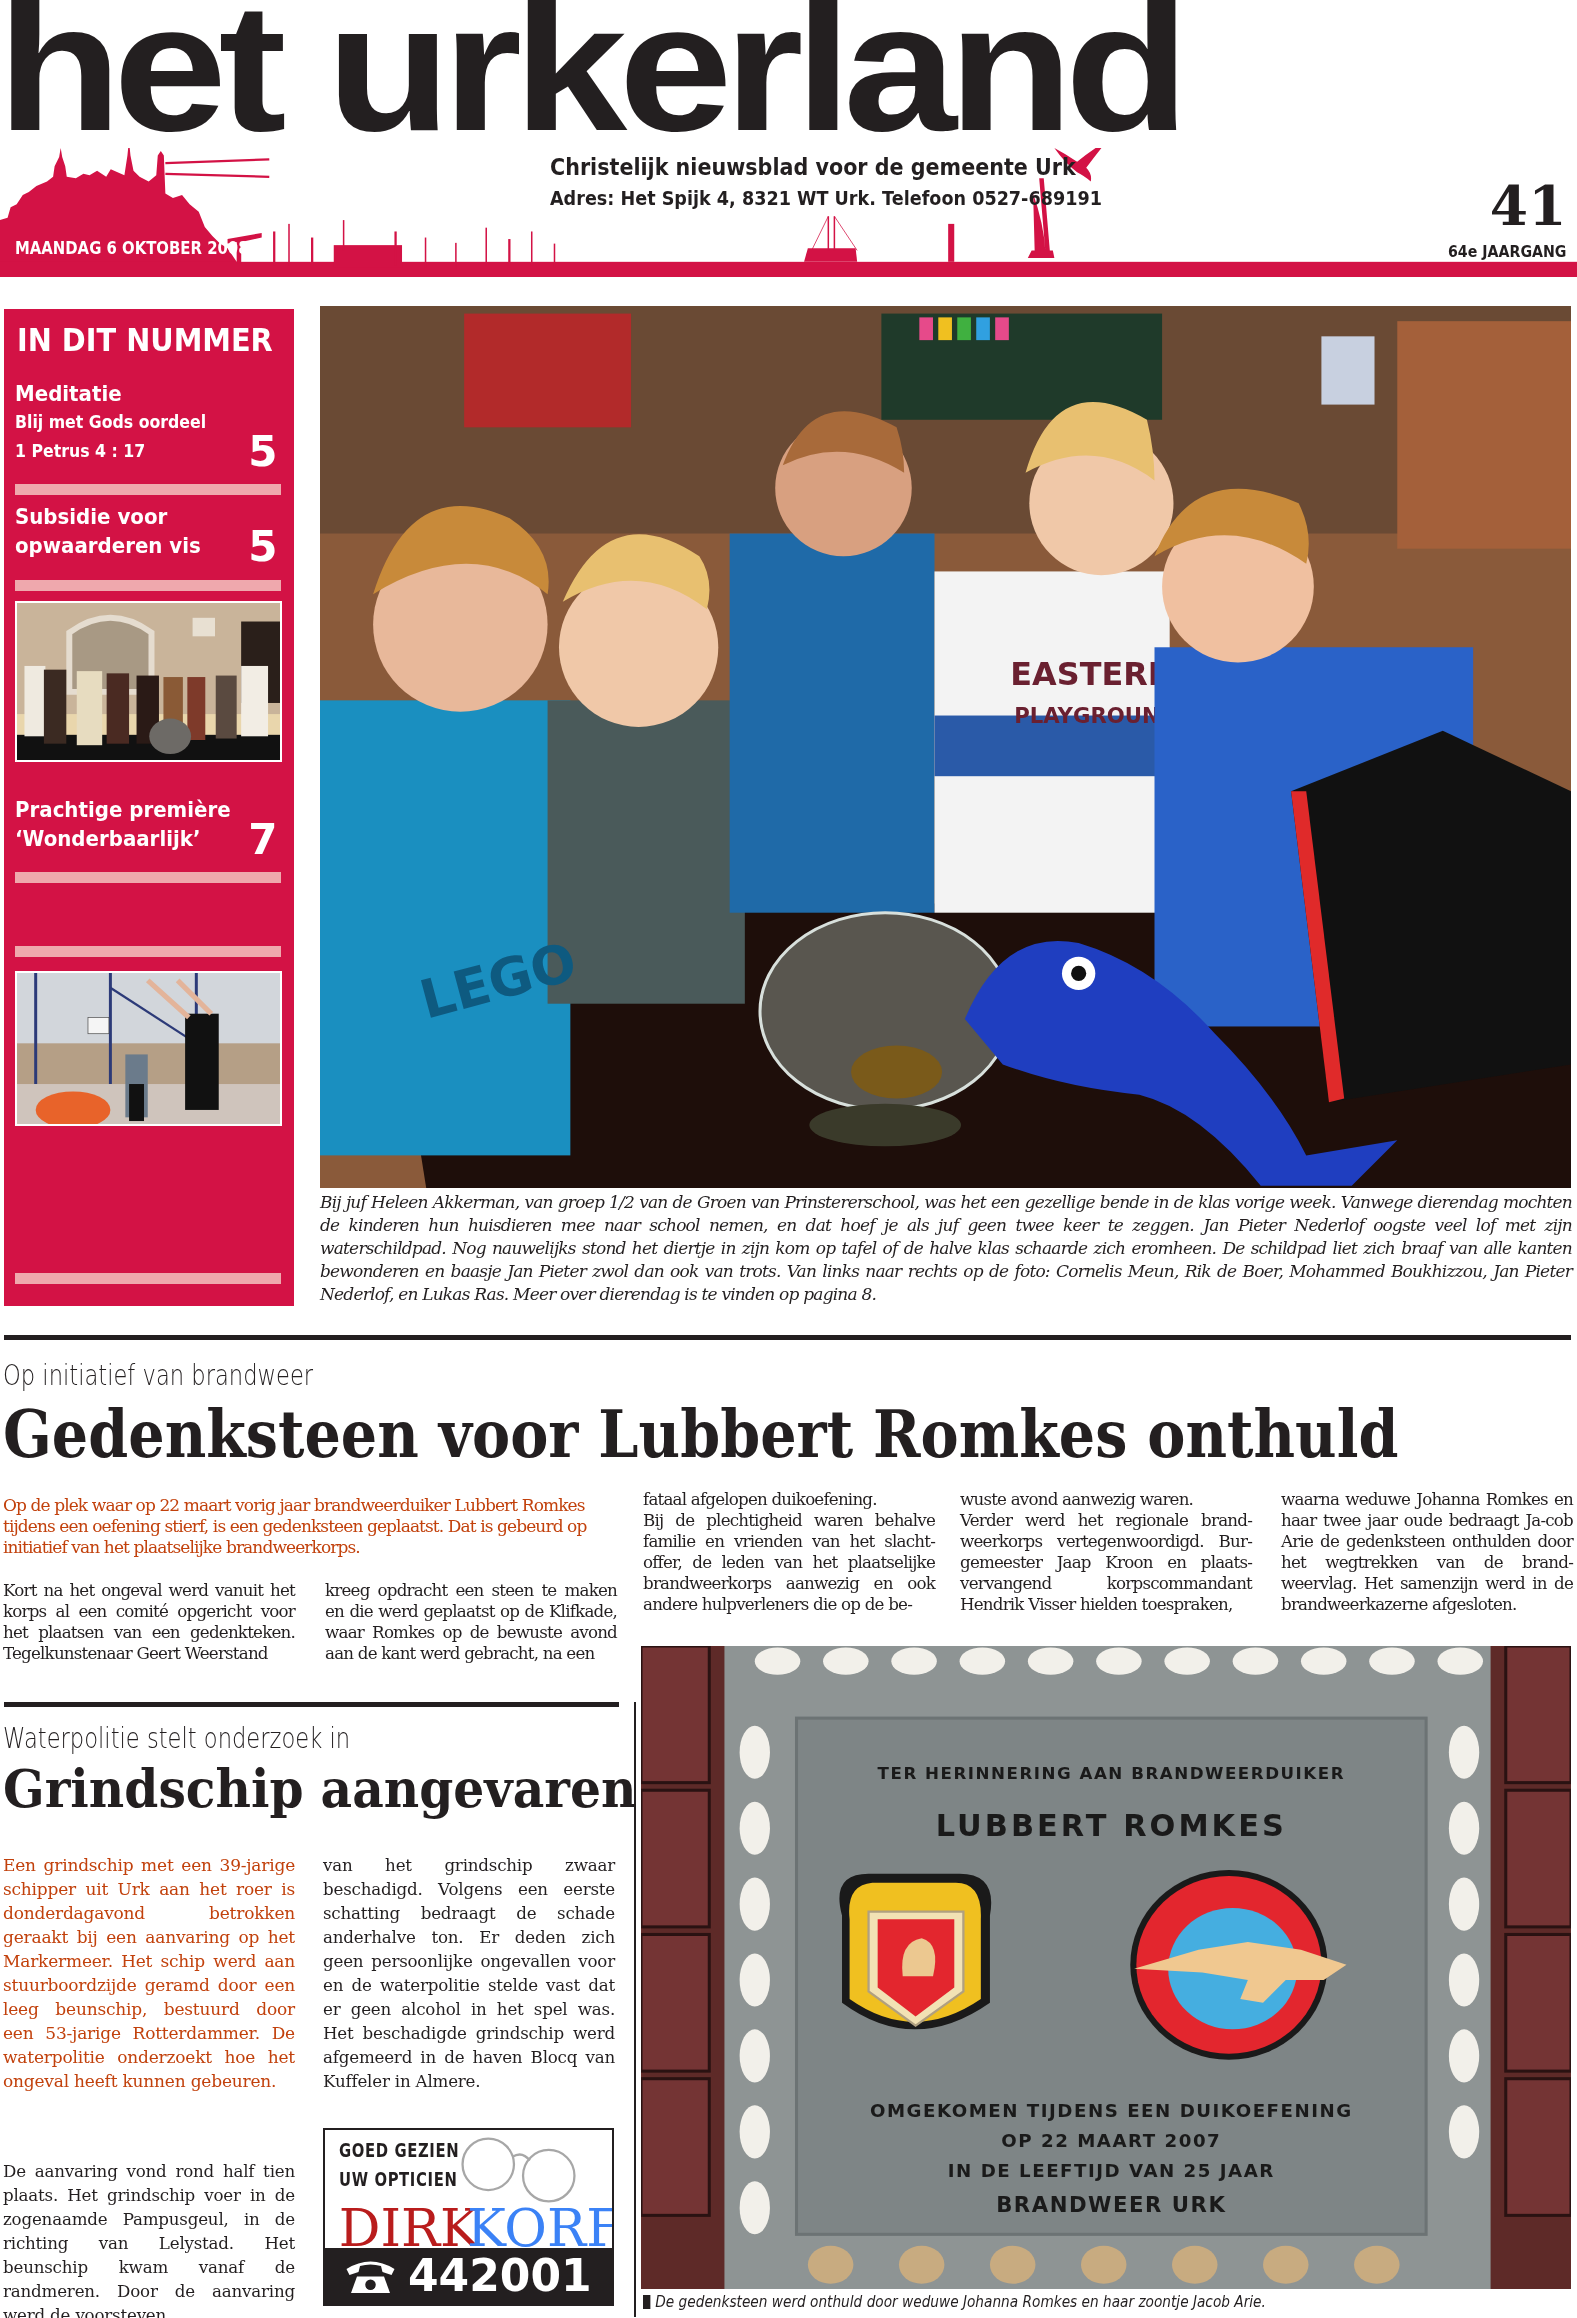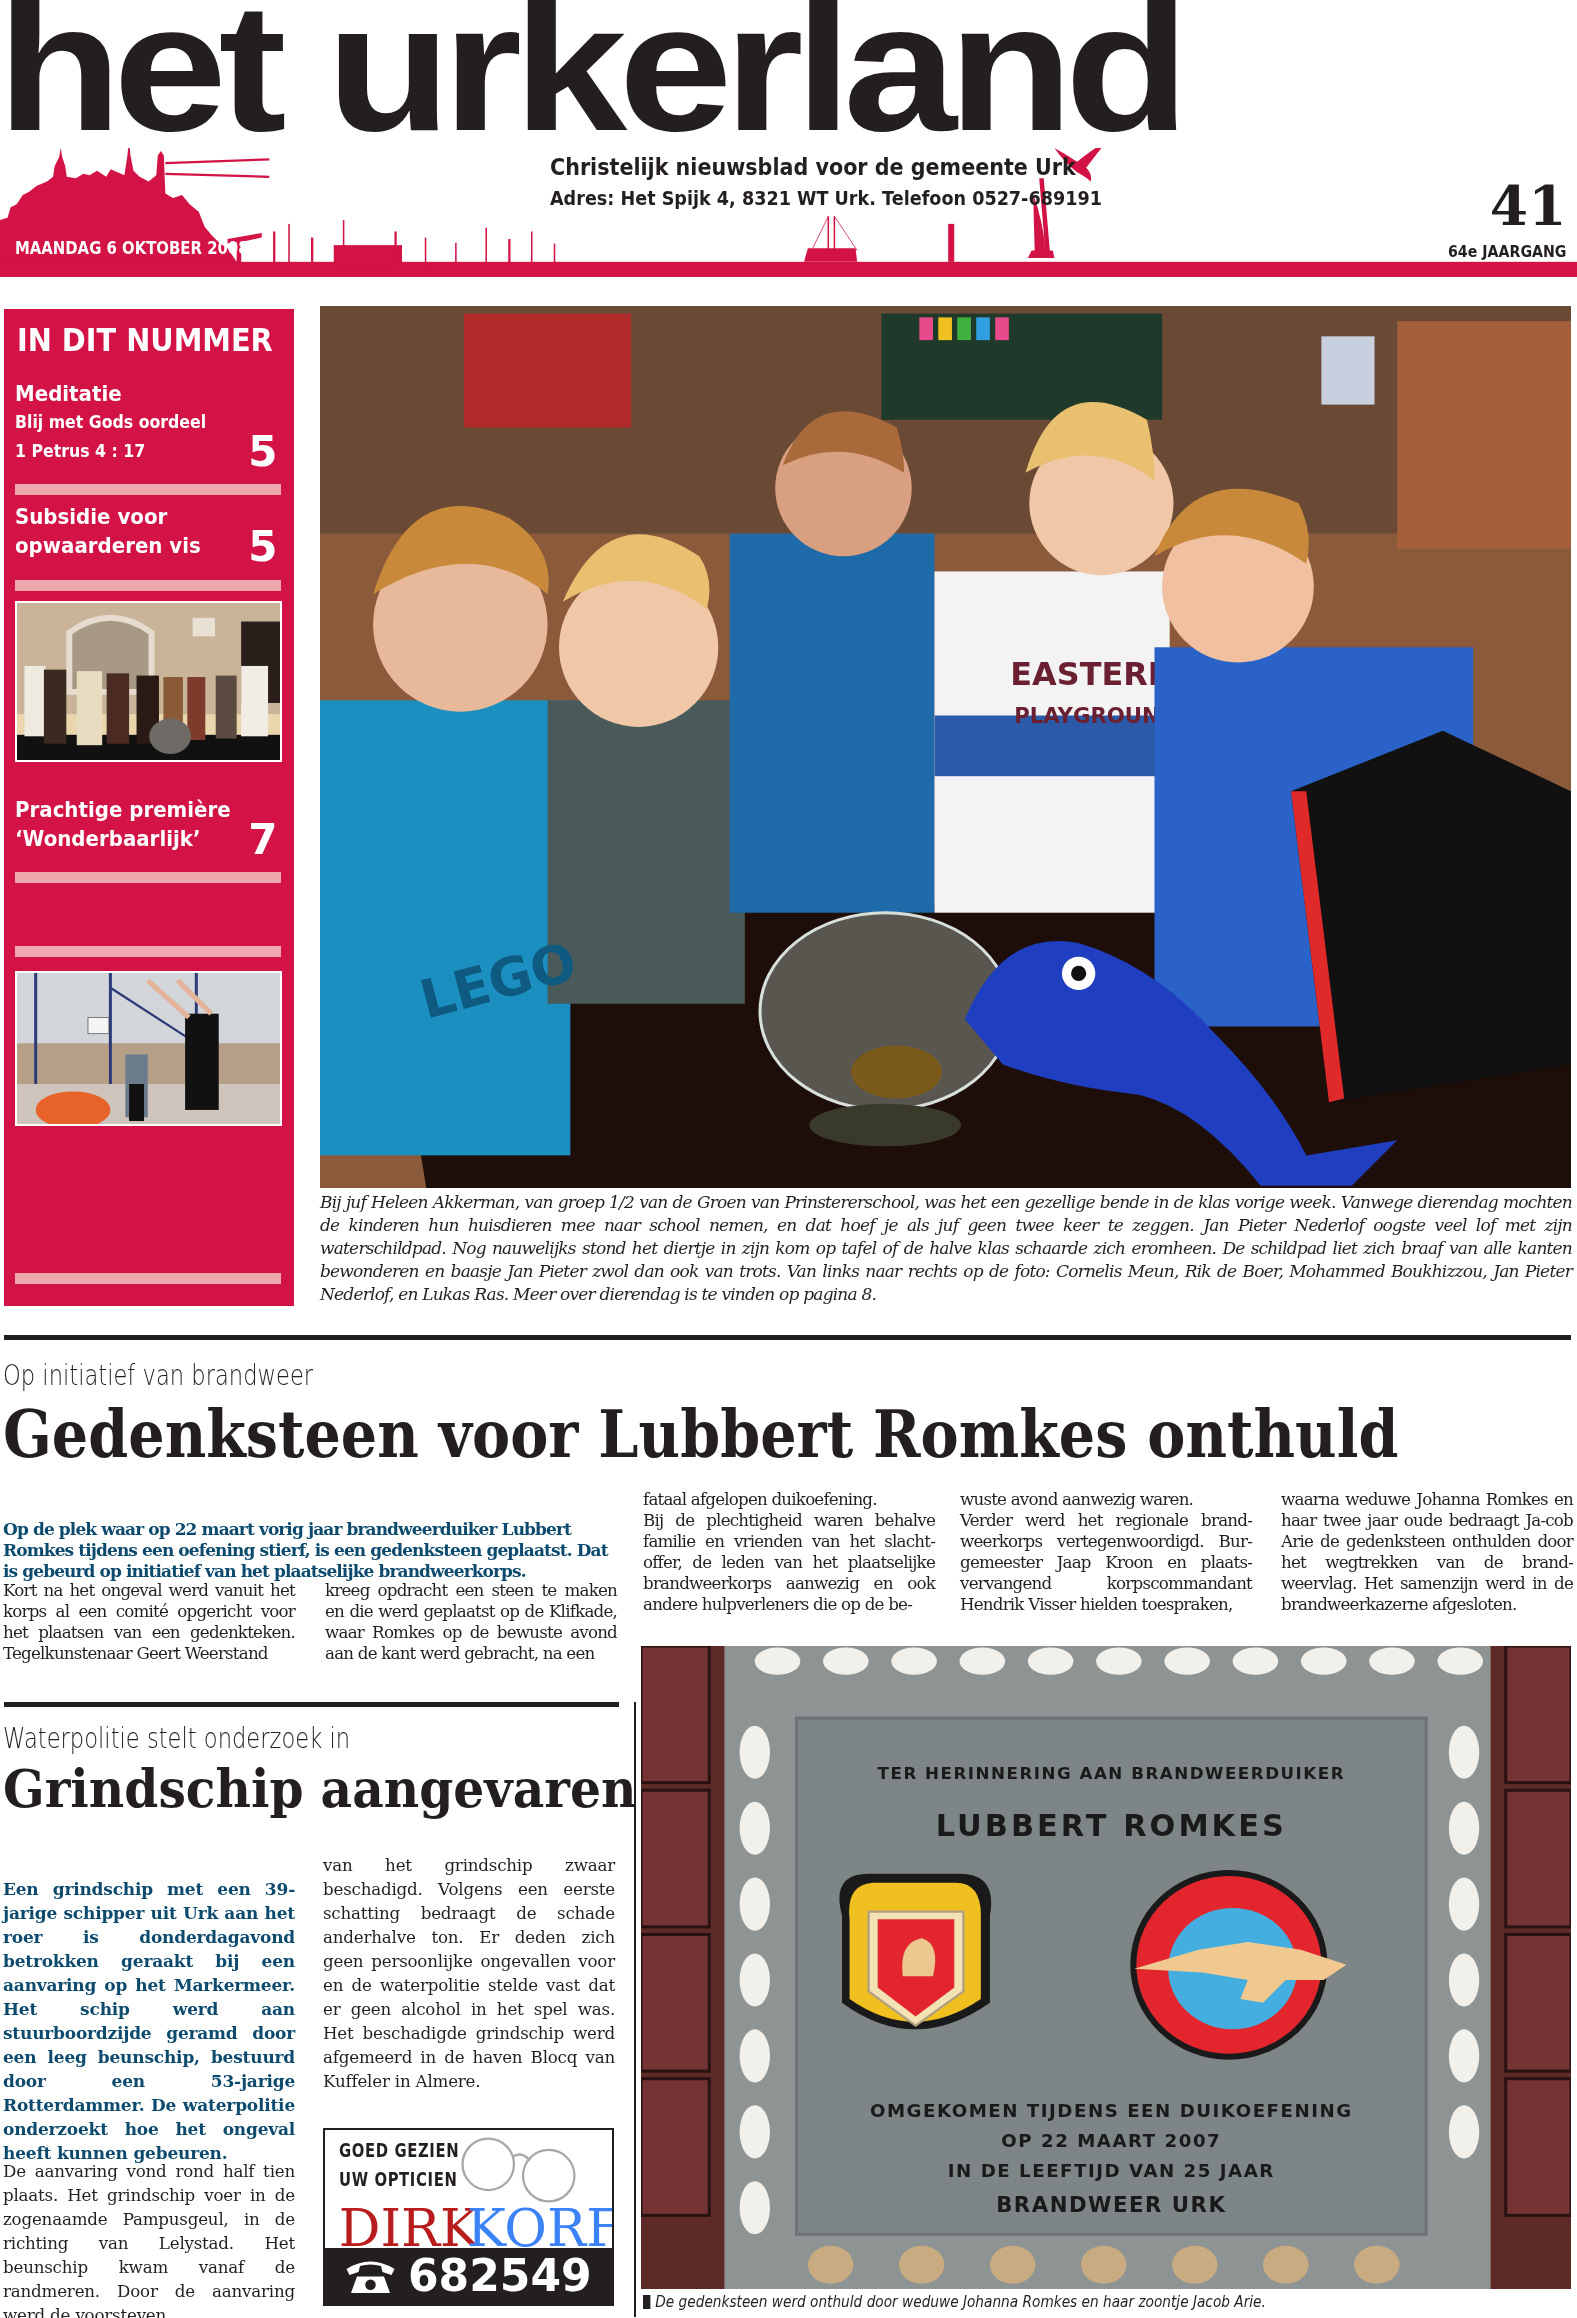--- a/index.html
+++ b/index.html
@@ -36,21 +36,21 @@
   
   .main-photo { position: absolute; left: 320px; top: 306px; width: 1251px; height: 882px; overflow: hidden; background: #3a1d12; }
   .caption { position: absolute; left: 320px; top: 1191px; width: 1252px; font-family: "DejaVu Serif", serif; font-style: italic;
              font-size: 17px; line-height: 23px; color: #231f20; letter-spacing: -0.8px; text-align: justify; }
 
   
   .rule-thick { position: absolute; height: 4.6px; background: #231f20; }
   .kicker { position: absolute; font-family: "DejaVu Sans", sans-serif; font-size: 29px; color: #231f20;
             transform: scaleX(0.78); transform-origin: left top; white-space: nowrap; font-weight: 300; }
   .headline { position: absolute; font-family: "DejaVu Serif", serif; font-weight: 700; color: #231f20; white-space: nowrap; transform-origin: left top; }
-  .lead { position: absolute; font-family: "DejaVu Serif", serif; font-weight: 700; color: #0c4a6e; margin-top: 24px; }
+  .lead { position: absolute; font-family: "DejaVu Serif", serif; font-weight: 400; color: #c2410c; }
   .body { position: absolute; font-family: "DejaVu Serif", serif; color: #231f20; text-align: justify; }
 
   
   .memorial { position: absolute; left: 641px; top: 1646px; width: 930px; height: 643px; overflow: hidden; background: #5a2a26; }
   .mem-caption { position: absolute; left: 643px; top: 2291px; font-family: "DejaVu Sans", sans-serif; font-style: italic;
                  font-size: 16.7px; color: #231f20; transform: scaleX(0.82); transform-origin: left top; white-space: nowrap; }
   .mem-caption .sq { display: inline-block; width: 9px; height: 13.7px; background: #231f20; margin-right: 6px; vertical-align: -1.5px; }
 
   
   .ad { position: absolute; left: 323px; top: 2128px; width: 291px; height: 178px; border: 2.3px solid #231f20; background: #fff; overflow: hidden; }
@@ -354,16 +354,16 @@
     <circle cx="120" cy="55" r="34" fill="none" stroke="#a7a7a7" stroke-width="3"></circle>
     <path d="M72,30 Q85,22 95,35" fill="none" stroke="#a7a7a7" stroke-width="3"></path>
   </svg>
   <div class="ad-brand"><span class="dirk">DIRK</span><span class="korf">KORF</span></div>
   <div class="ad-phone">
     <svg class="tel" width="55" height="39" viewBox="0 0 72 52">
       <path d="M4,16 Q36,-4 68,16 L64,24 L52,20 L50,12 Q36,8 22,12 L20,20 L8,24 Z" fill="#fff"></path>
       <path d="M18,26 L54,26 L62,48 L10,48 Z" fill="#fff"></path>
       <circle cx="36" cy="37" r="7" fill="#231f20"></circle>
     </svg>
-    <span>682549</span>
+    <span>442001</span>
   </div>
 </div>
 
 
 </body></html>

